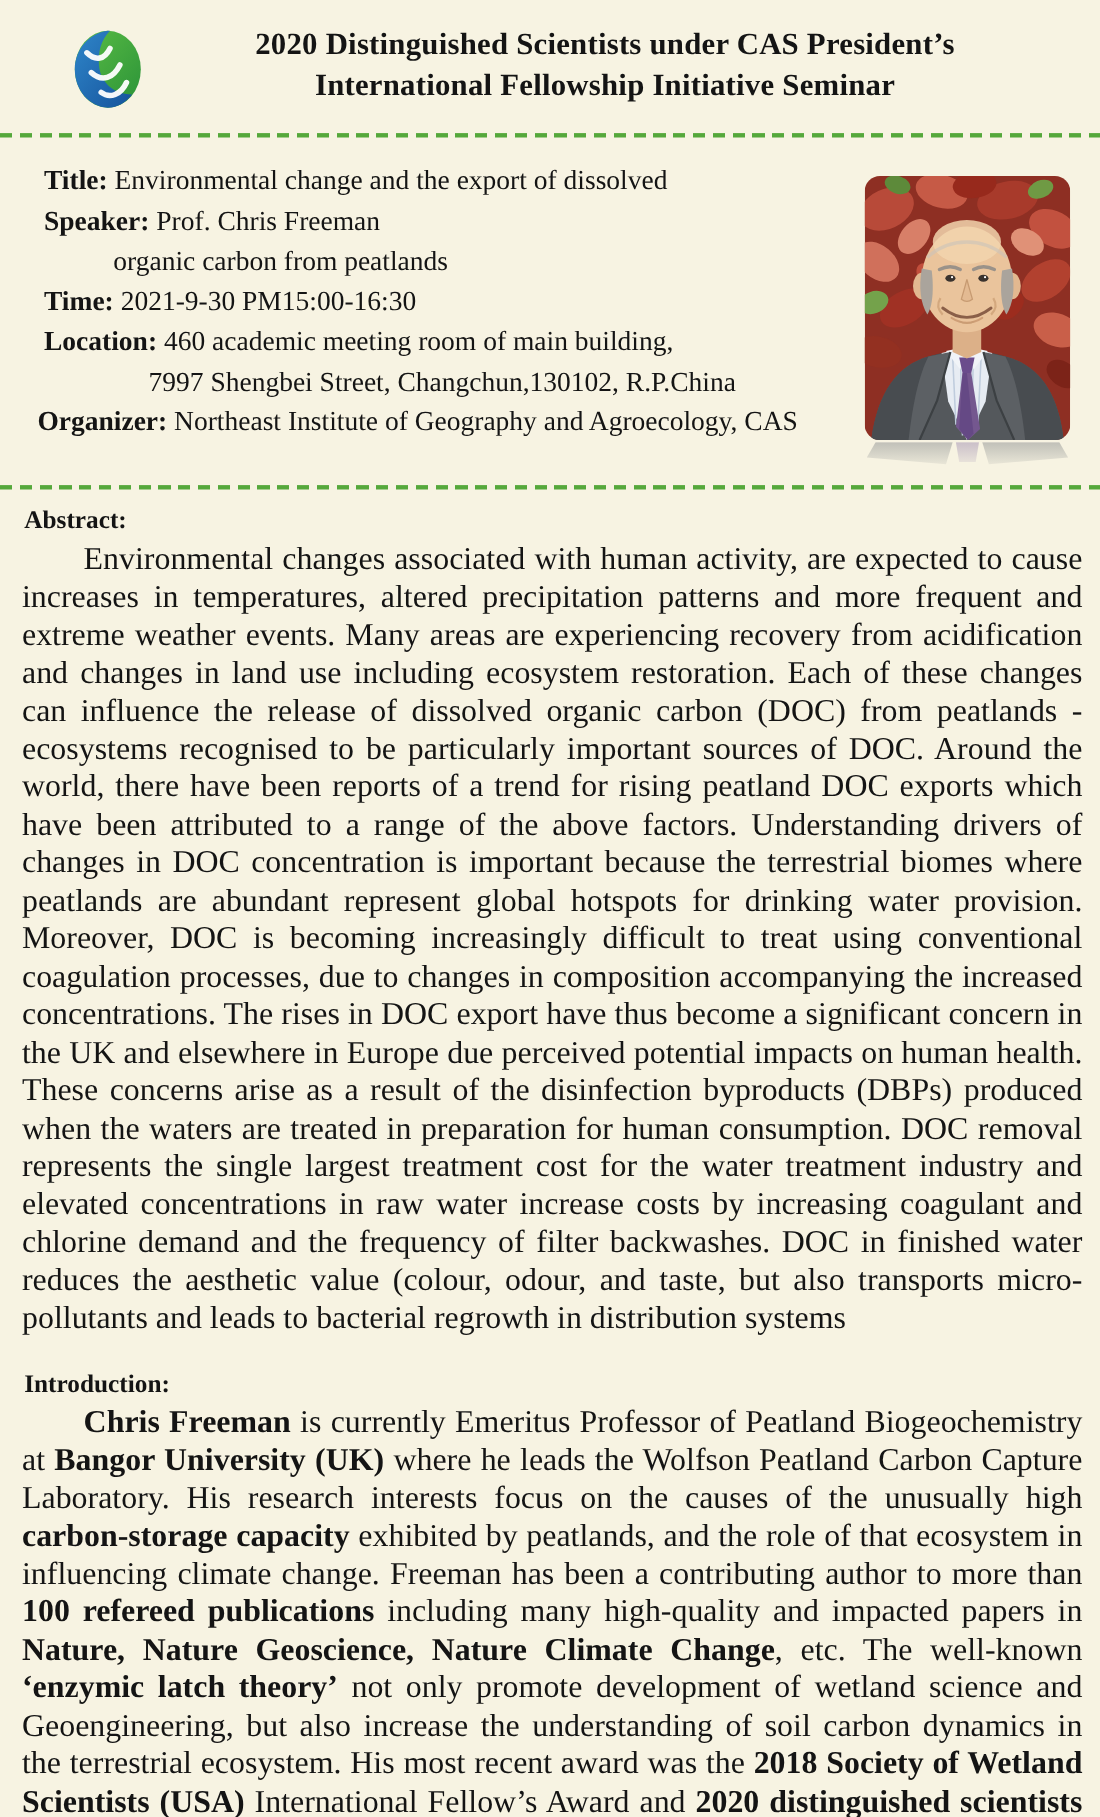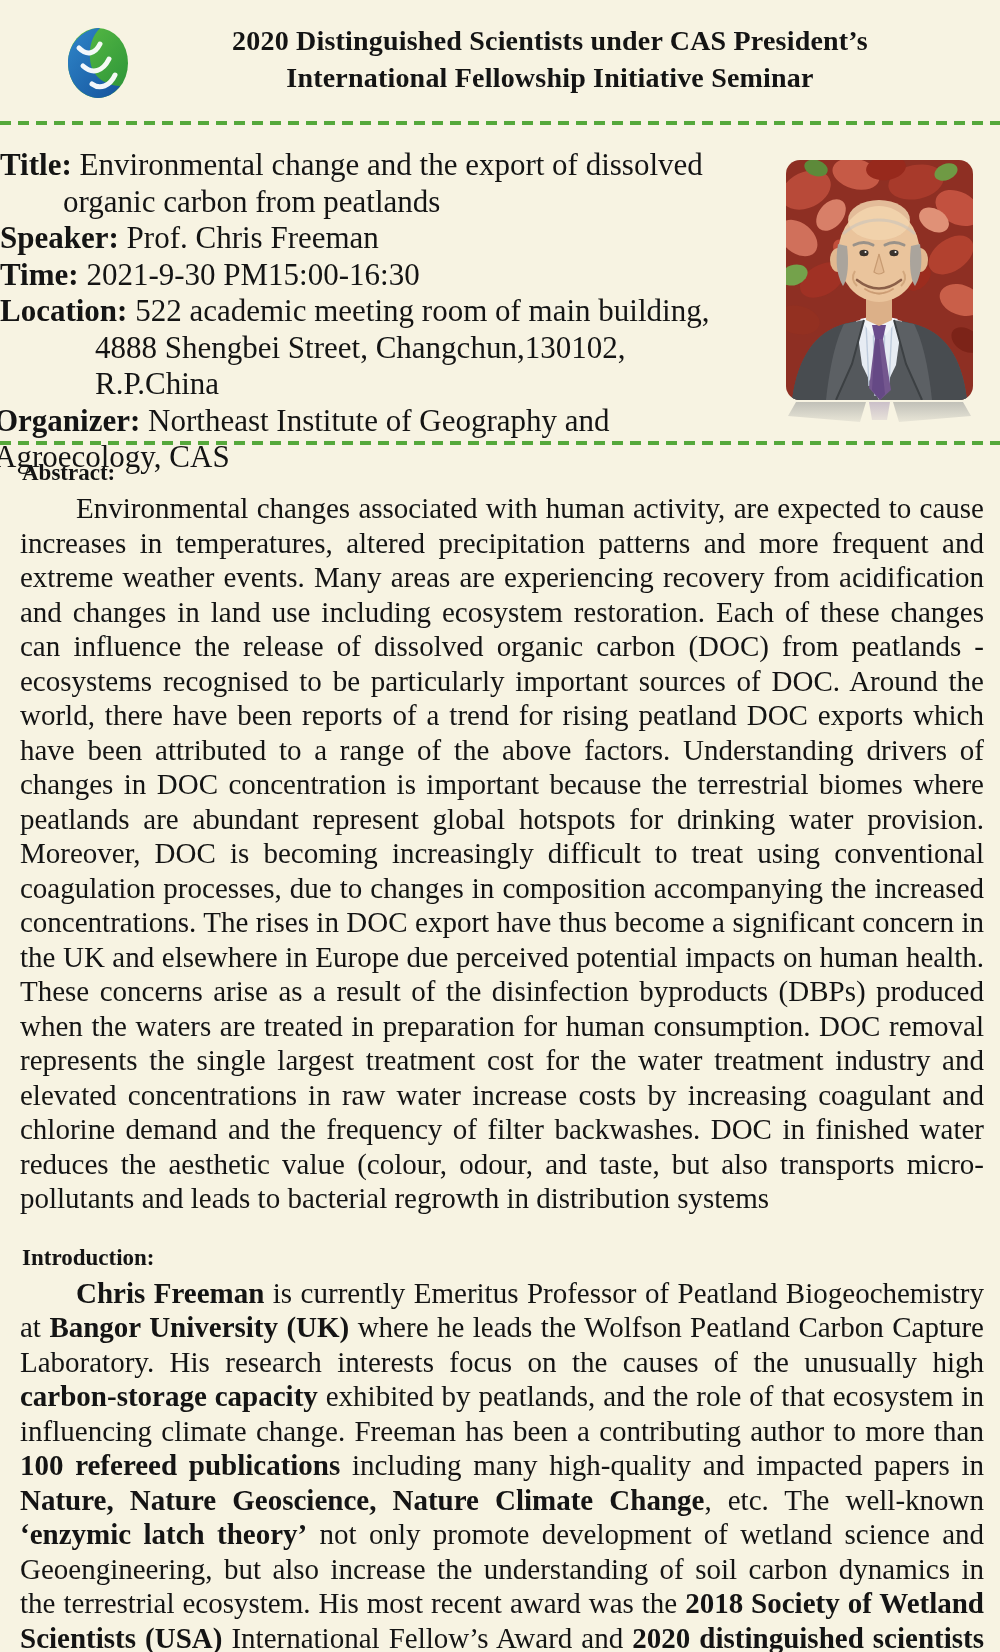--- a/index.html
+++ b/index.html
@@ -41,21 +41,22 @@
       rgba(0,0,0,0) 11px,rgba(0,0,0,0) 18px);
   }
   
   .info{
     position:relative;
     height:316px;
     padding-top:22px;
     box-sizing:border-box;
   }
   .info-lines{
-    font-size:31px;
+    margin-left:40px;
+    font-size:25px;
     line-height:36.5px;
     width:720px;
   }
   .info-line b{font-weight:bold;}
   .info-line.line-1{padding-left:63px;}
   .info-line.line-5{padding-left:95px;}
   .info-line.line-6{margin-left:-6px;}
   .photo{
     position:absolute;
     top:35px;right:27px;
@@ -116,25 +117,25 @@
     <div class="title-line">2020 Distinguished Scientists under CAS President’s</div>
     <div class="title-line">International Fellowship Initiative Seminar</div>
   </div>
 </div>
 
 <div class="dash-sep"></div>
 
 <div class="info">
   <div class="info-lines">
       <div class="info-line line-0"><b>Title:</b><span> Environmental change and the export of dissolved</span></div>
+      <div class="info-line line-2"><b>Speaker:</b><span> Prof. Chris Freeman</span></div>
       <div class="info-line line-1"><span>organic carbon from peatlands</span></div>
-      <div class="info-line line-2"><b>Speaker:</b><span> Prof. Chris Freeman</span></div>
       <div class="info-line line-3"><b>Time:</b><span> 2021-9-30 PM15:00-16:30</span></div>
-      <div class="info-line line-4"><b>Location:</b><span> 522 academic meeting room of main building,</span></div>
-      <div class="info-line line-5"><span>4888 Shengbei Street, Changchun,130102, R.P.China</span></div>
+      <div class="info-line line-4"><b>Location:</b><span> 460 academic meeting room of main building,</span></div>
+      <div class="info-line line-5"><span>7997 Shengbei Street, Changchun,130102, R.P.China</span></div>
       <div class="info-line line-6"><b>Organizer:</b><span> Northeast Institute of Geography and Agroecology, CAS</span></div>
     </div>
 
   <div class="photo">
     <svg width="187" height="240" viewBox="0 0 187 240">
 
       <rect width="187" height="240" fill="#8e2f23"></rect>
       <g>
         <ellipse cx="20" cy="30" rx="26" ry="18" fill="#b84a39" transform="rotate(-25 20 30)"></ellipse>
         <ellipse cx="70" cy="14" rx="24" ry="15" fill="#c65a46" transform="rotate(15 70 14)"></ellipse>

